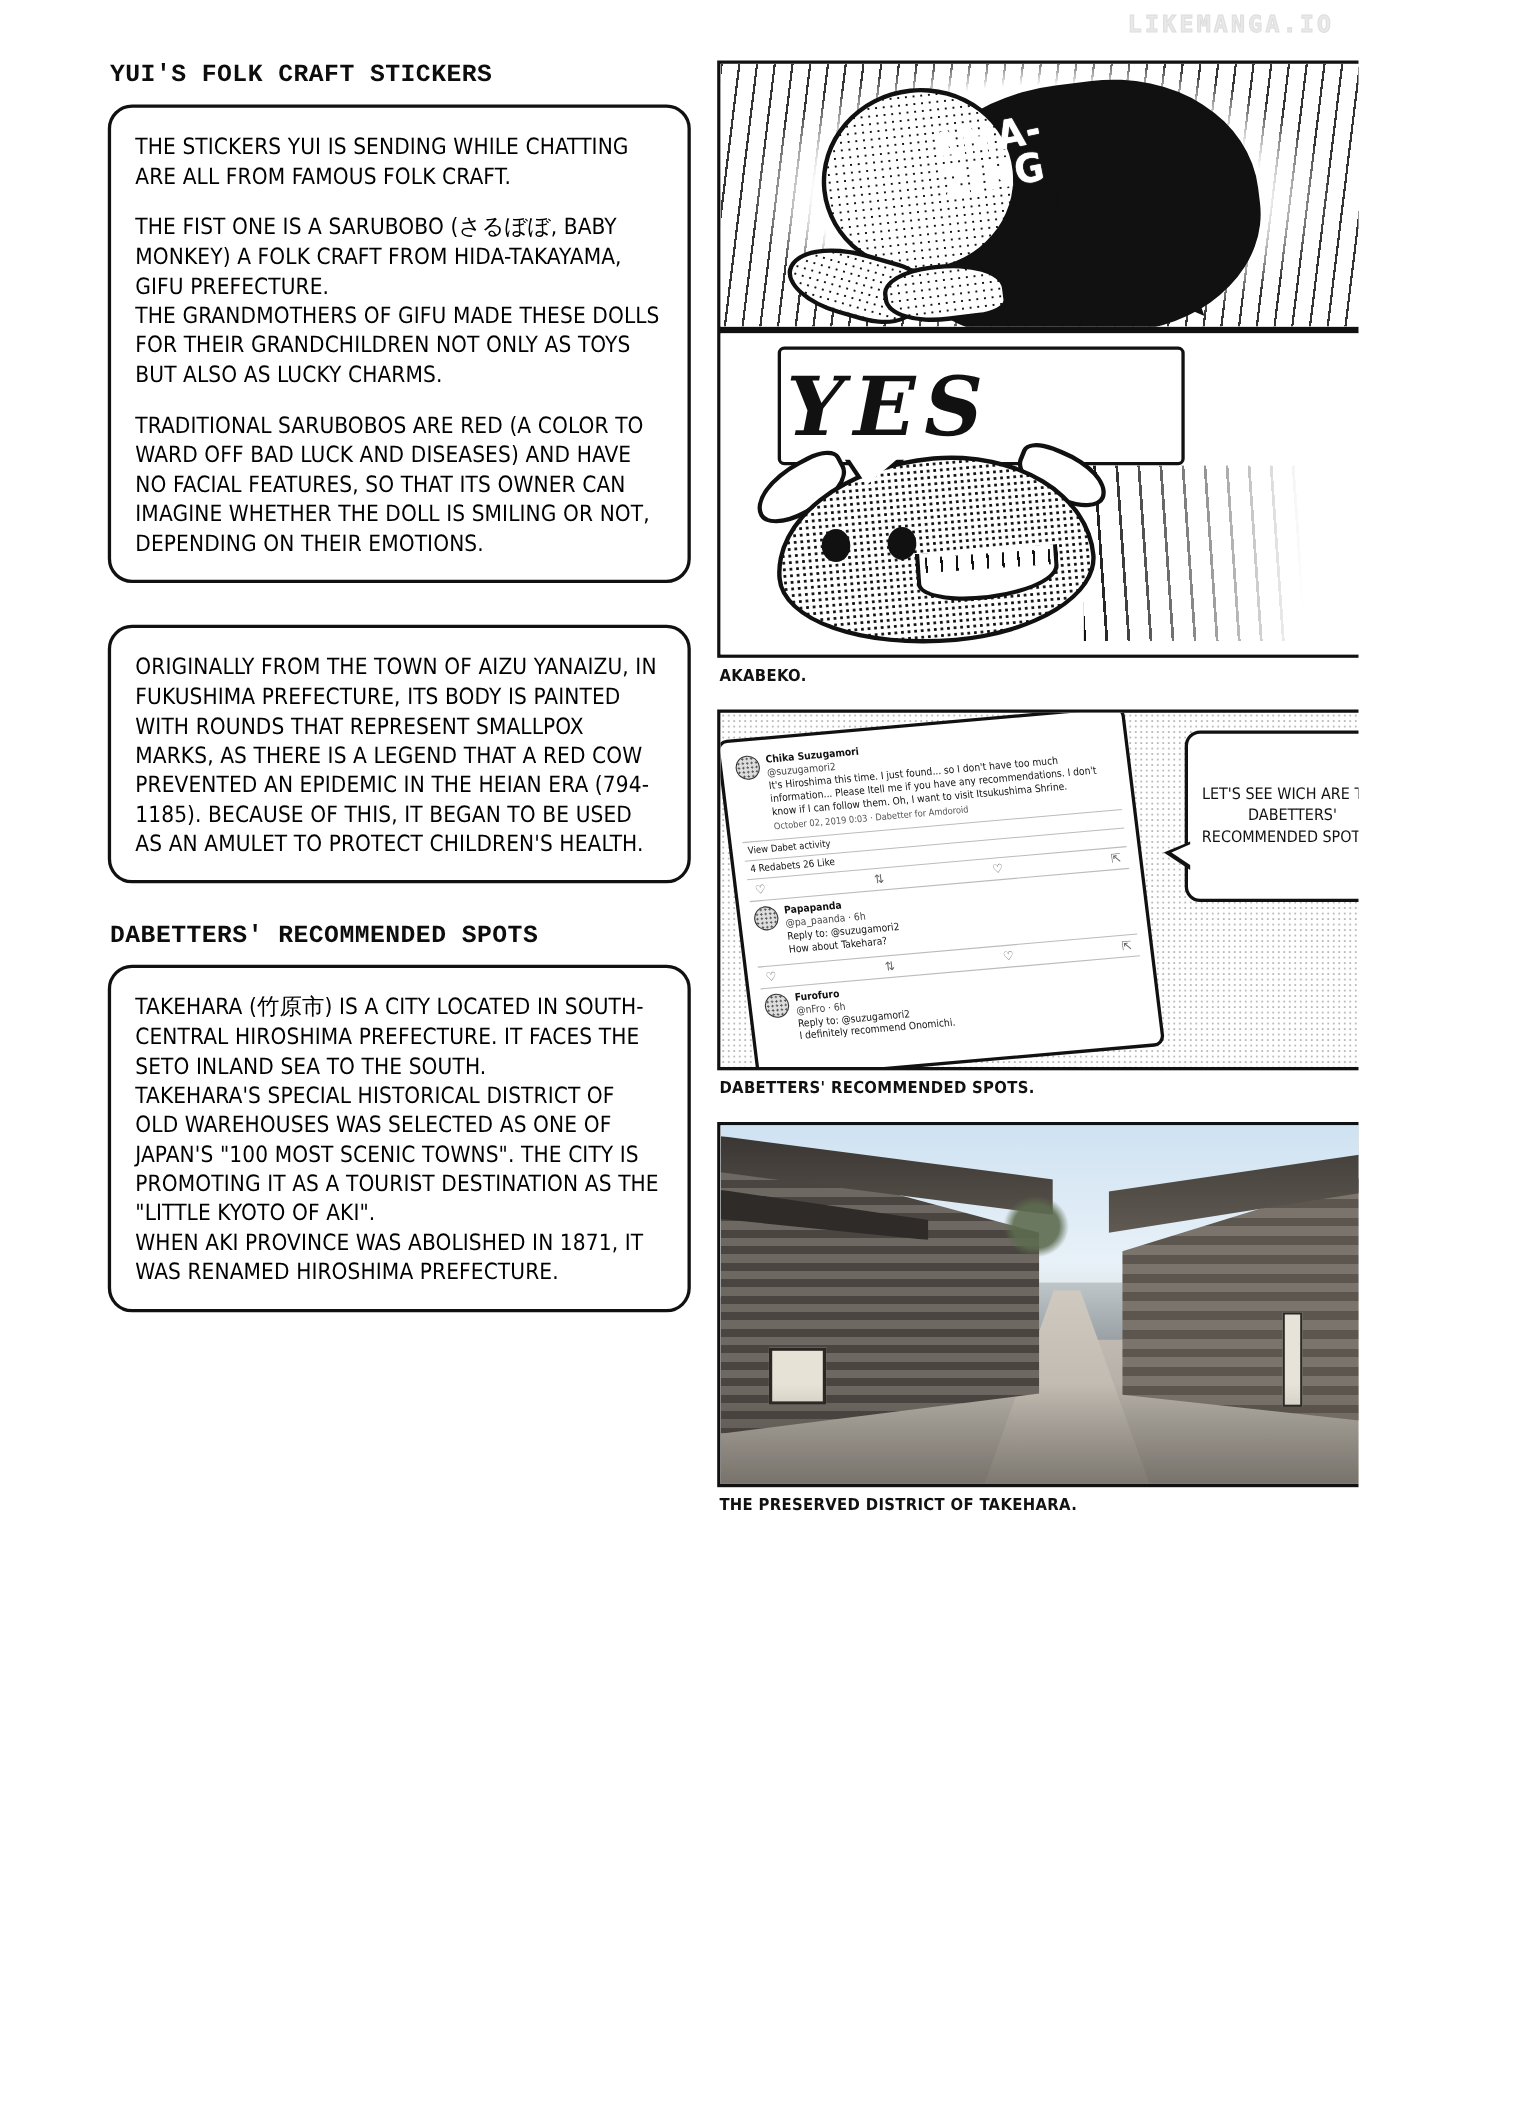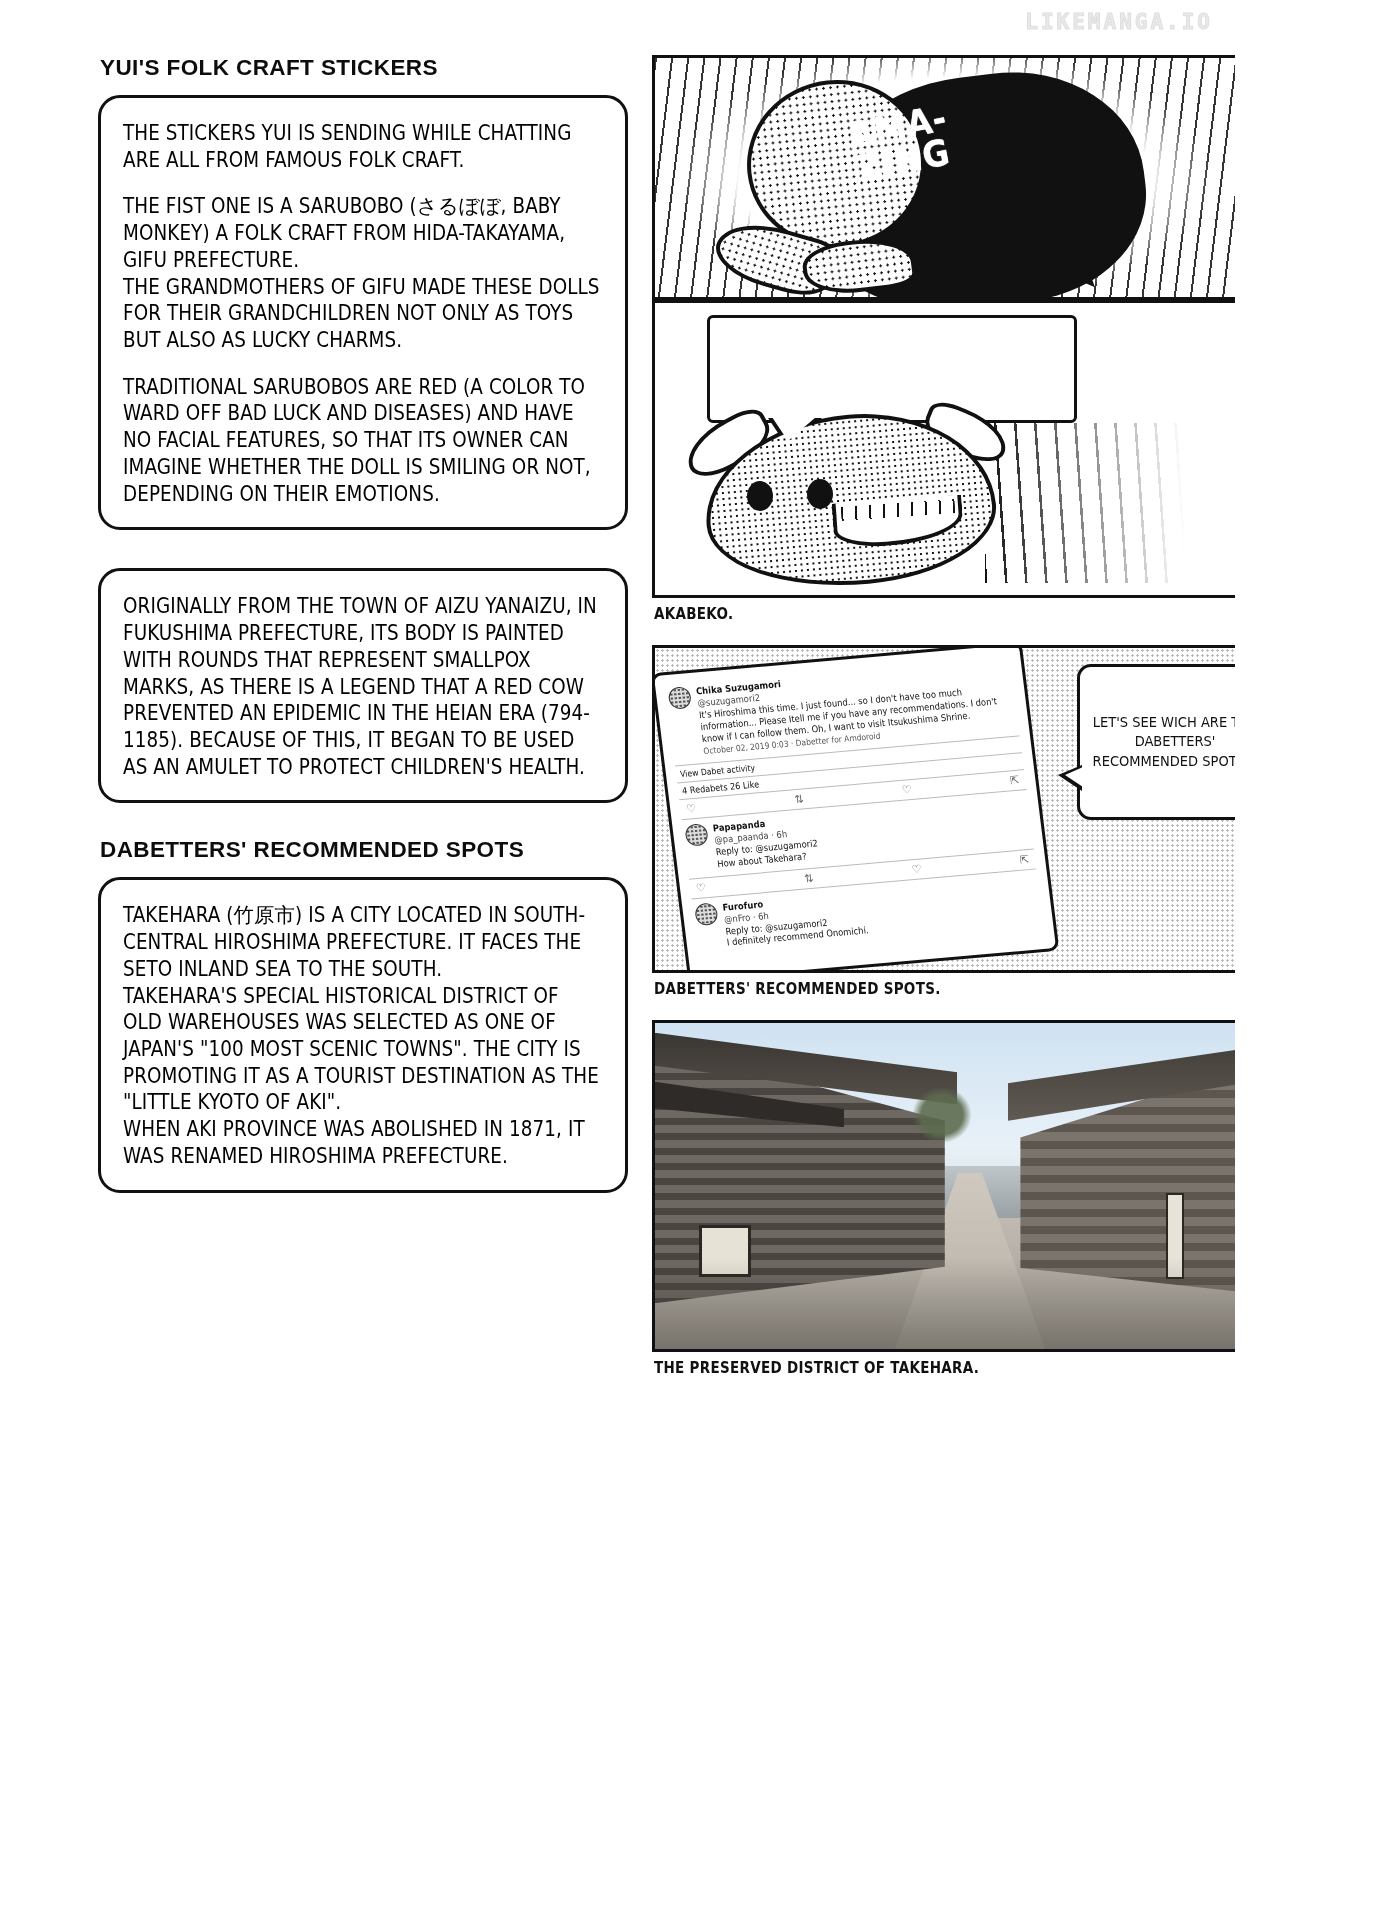--- a/index.html
+++ b/index.html
@@ -36,21 +36,21 @@
     width: 530px;
   }
   .right-col {
     position: absolute;
     left: 652px; top: 55px;
     width: 636px;
   }
 
   
   .section-heading {
-    font-family: Liberation Sans, sans-serif;
+    font-family: Liberation Mono, monospace;
     font-weight: bold;
     font-size: 22.5px;
     letter-spacing: 0.4px;
     color: #0d0d0d;
     margin: 0 0 14px 2px;
     text-transform: uppercase;
   }
 
   
   .text-box {
@@ -494,20 +494,21 @@
       <div class="p1-text">
         <div>AMA-</div>
         <div>ZING</div>
       </div>
     </div>
 
     <div class="panel" id="panel-akabeko">
       <div class="p2-bg"></div>
       <div class="p2-motion"></div>
       <div class="p2-bubble"></div>
+      <div class="p2-yes">YES</div>
       <div class="p2-horn-l"></div>
       <div class="p2-horn-r"></div>
       <div class="p2-cow-head"></div>
       <div class="p2-eye-l"></div>
       <div class="p2-eye-r"></div>
       <div class="p2-mouth"></div>
       <div class="p2-mouth-teeth"></div>
     </div>
     <div class="caption">AKABEKO.</div>
 

